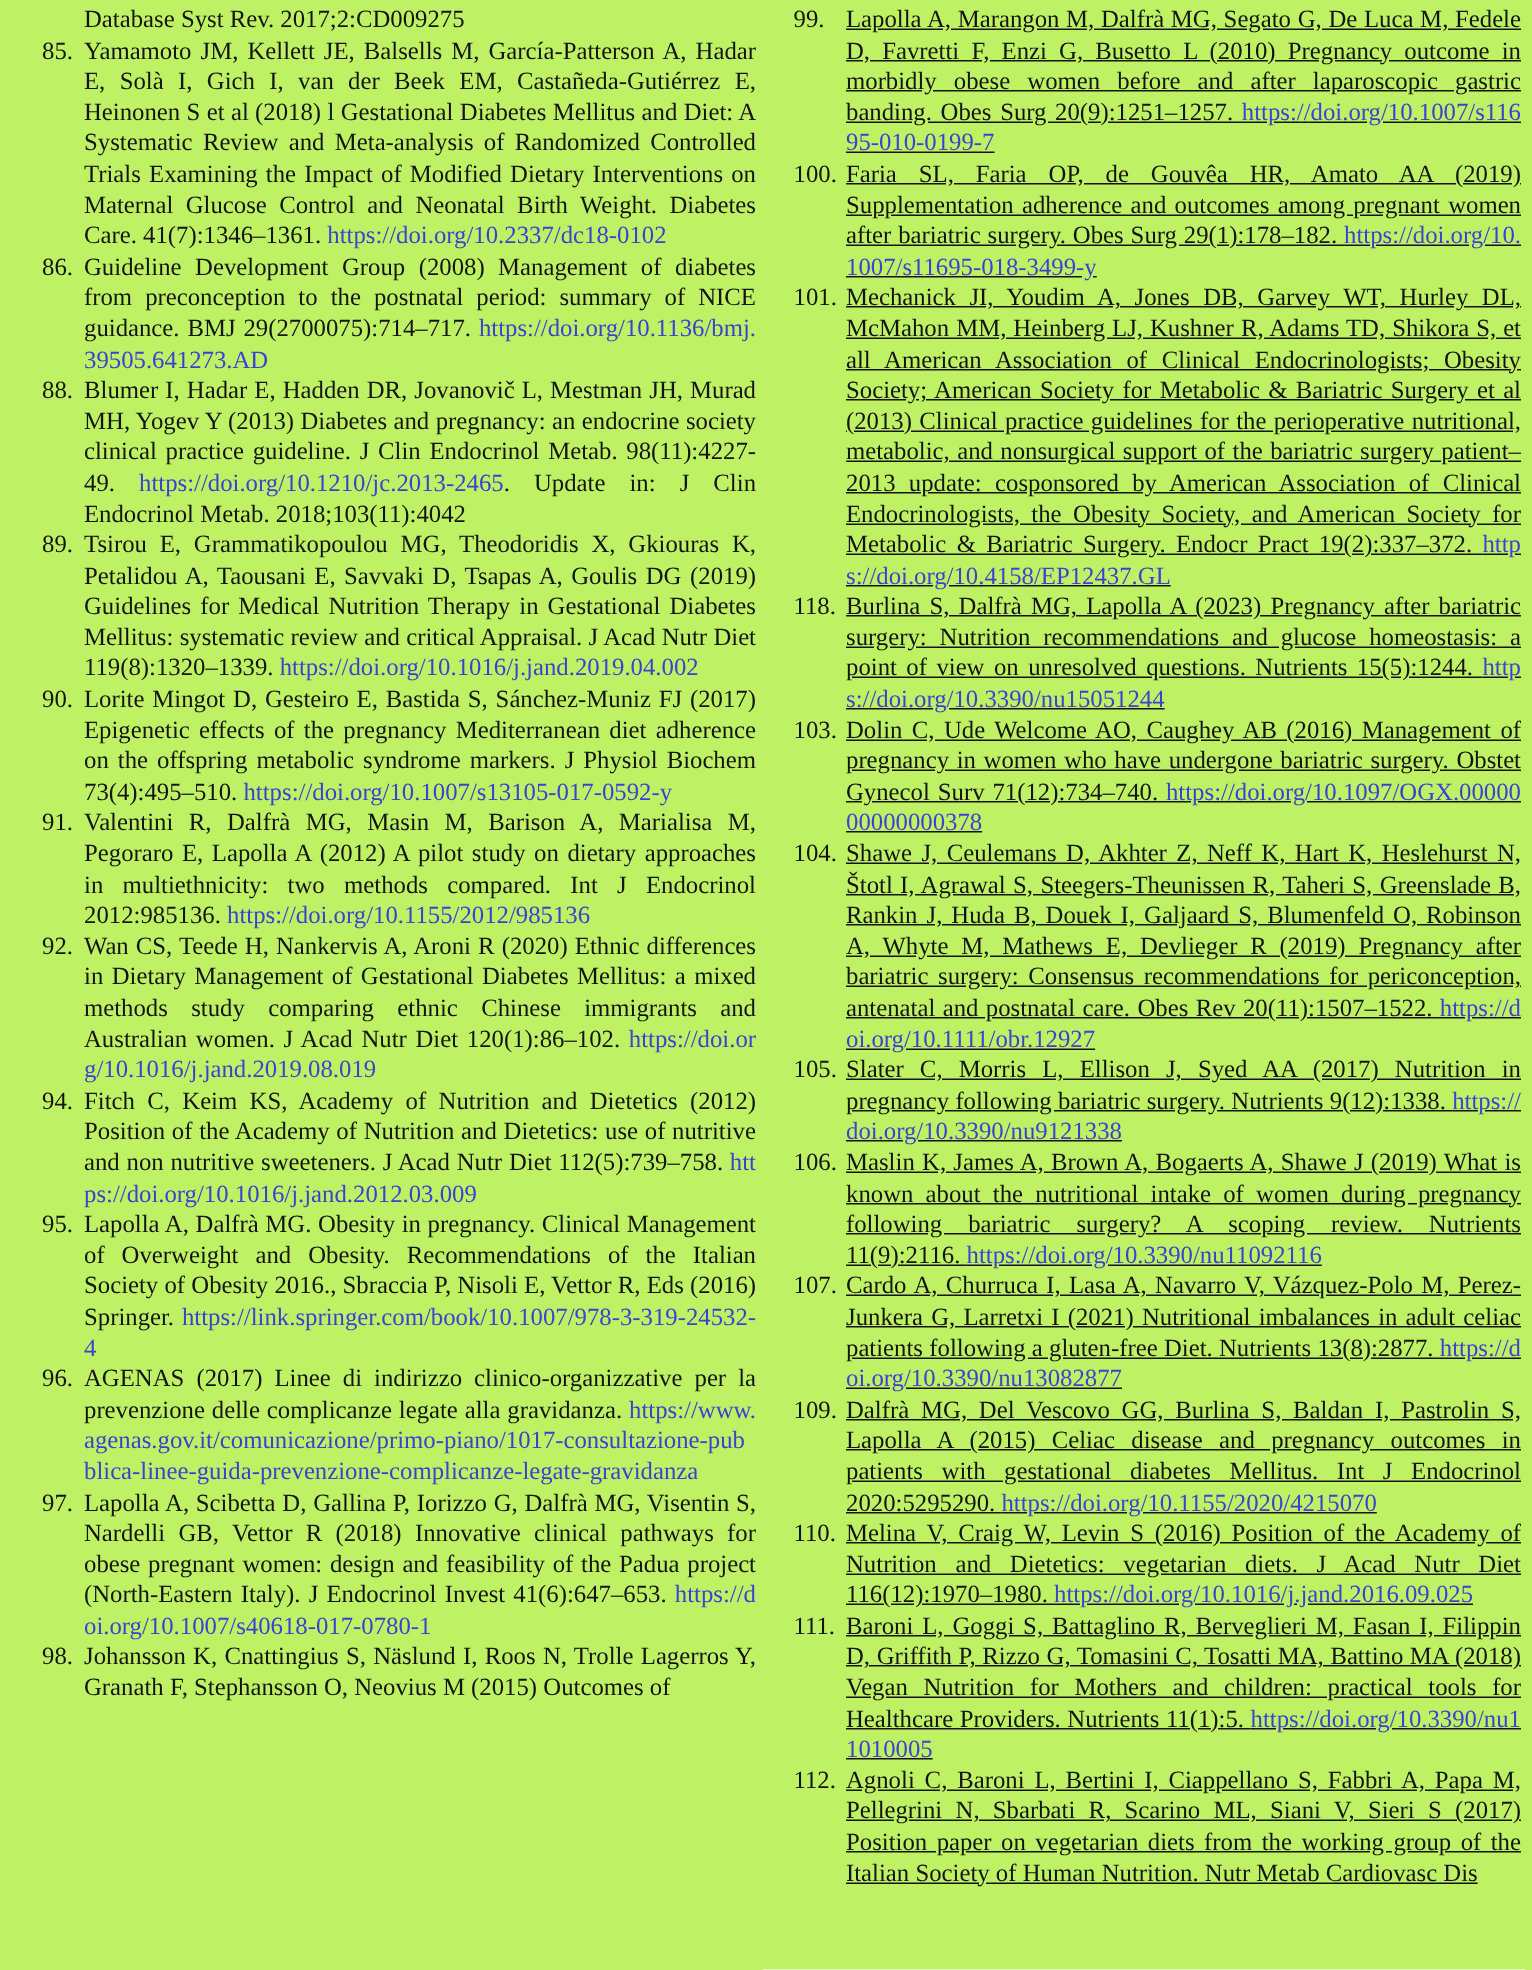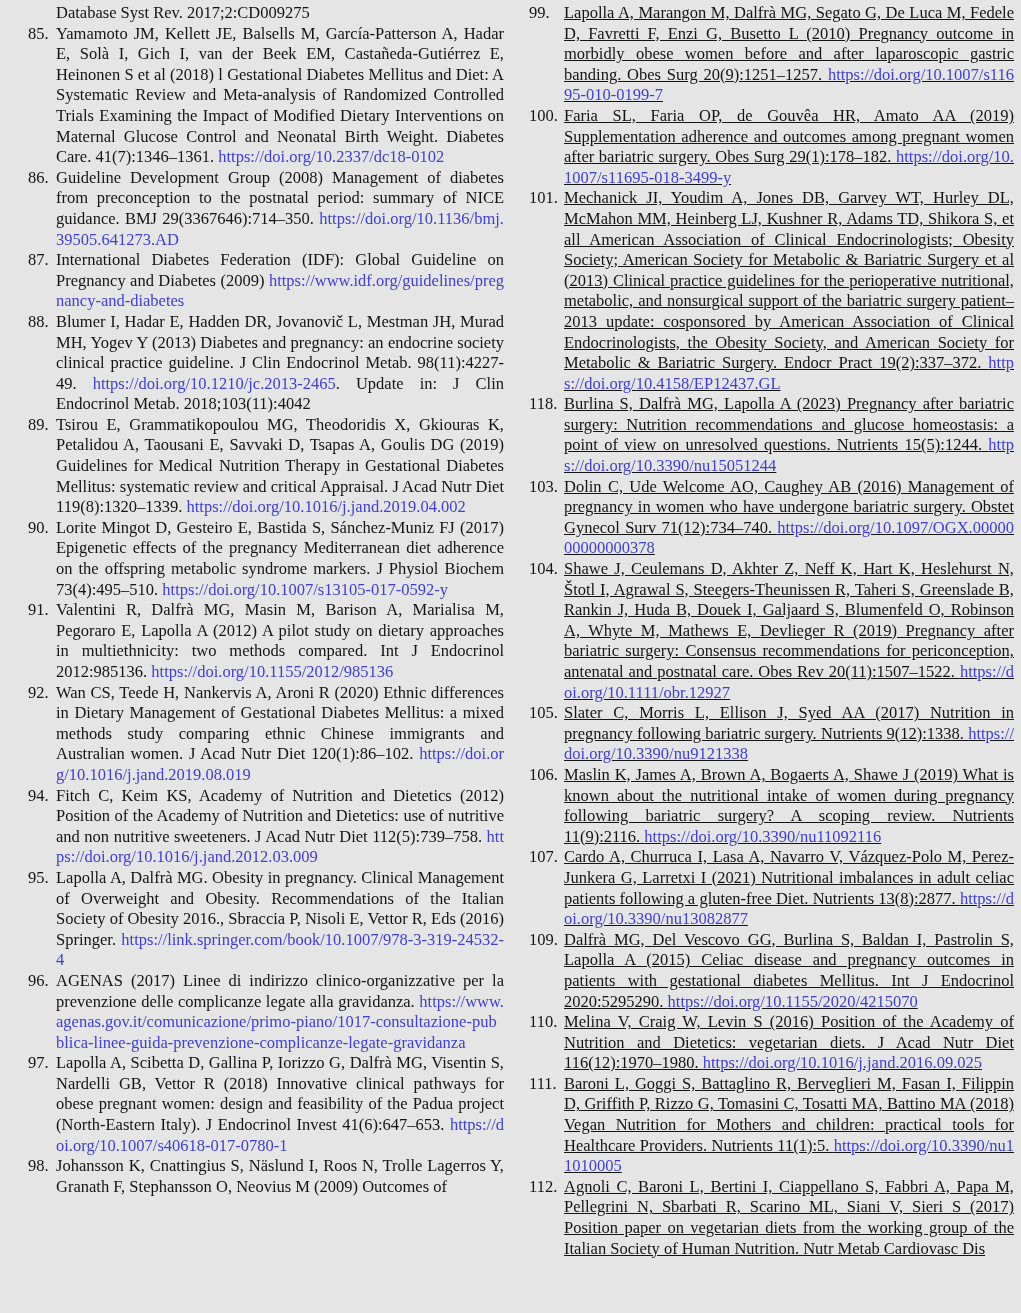--- a/index.html
+++ b/index.html
@@ -1,21 +1,21 @@
 <!DOCTYPE html>
 <html lang="en"><head>
 <meta charset="utf-8">
 <style>
   html, body { margin: 0; padding: 0; background: #ffffff; }
   .page {
     position: relative;
     width: 1021px;
     height: 1313px;
     overflow: hidden;
-    background: #e5e5e5;
+    background: #bef264;
     font-family: "Liberation Serif", serif;
     font-size: 16.5px;
     line-height: 20.6px;
     color: #141414;
   }
   .col { position: absolute; top: 3px; }
   #col-left  { left: 28px;  width: 476px; }
   #col-right { left: 529px; width: 485px; }
   .ref { position: relative; padding-left: 28px; text-align: justify; }
   #col-right .ref { padding-left: 35px; text-decoration: underline; }
@@ -27,32 +27,31 @@
     cursor: pointer;
   }
 </style>
 </head>
 <body>
 
 <div class="page">
   <div class="col" id="col-left">
       <div class="ref cont"><span class="ref-text">Database Syst Rev. 2017;2:CD009275</span></div>
       <div class="ref"><span class="ref-num">85.</span><span class="ref-text">Yamamoto JM, Kellett JE, Balsells M, García-Patterson A, Hadar E, Solà I, Gich I, van der Beek EM, Castañeda-Gutiérrez E, Heinonen S et al (2018) l Gestational Diabetes Mellitus and Diet: A Systematic Review and Meta-analysis of Randomized Controlled Trials Examining the Impact of Modified Dietary Interventions on Maternal Glucose Control and Neonatal Birth Weight. Diabetes Care. 41(7):1346–1361. </span><span class="doi-link">https://doi.org/10.2337/dc18-0102</span></div>
-      <div class="ref"><span class="ref-num">86.</span><span class="ref-text">Guideline Development Group (2008) Management of diabetes from preconception to the postnatal period: summary of NICE guidance. BMJ 29(3367646):714–350. </span><span class="doi-link">https://doi.org/10.1136/bmj.39505.641273.AD</span></div>
-      <div class="ref"><span class="ref-num">87.</span><span class="ref-text">International Diabetes Federation (IDF): Global Guideline on Pregnancy and Diabetes (2009) </span><span class="doi-link">https://www.idf.org/guidelines/pregnancy-and-diabetes</span></div>
+      <div class="ref"><span class="ref-num">86.</span><span class="ref-text">Guideline Development Group (2008) Management of diabetes from preconception to the postnatal period: summary of NICE guidance. BMJ 29(2700075):714–717. </span><span class="doi-link">https://doi.org/10.1136/bmj.39505.641273.AD</span></div>
       <div class="ref"><span class="ref-num">88.</span><span class="ref-text">Blumer I, Hadar E, Hadden DR, Jovanovič L, Mestman JH, Murad MH, Yogev Y (2013) Diabetes and pregnancy: an endocrine society clinical practice guideline. J Clin Endocrinol Metab. 98(11):4227-49. </span><span class="doi-link">https://doi.org/10.1210/jc.2013-2465</span><span class="ref-text">. Update in: J Clin Endocrinol Metab. 2018;103(11):4042</span></div>
       <div class="ref"><span class="ref-num">89.</span><span class="ref-text">Tsirou E, Grammatikopoulou MG, Theodoridis X, Gkiouras K, Petalidou A, Taousani E, Savvaki D, Tsapas A, Goulis DG (2019) Guidelines for Medical Nutrition Therapy in Gestational Diabetes Mellitus: systematic review and critical Appraisal. J Acad Nutr Diet 119(8):1320–1339. </span><span class="doi-link">https://doi.org/10.1016/j.jand.2019.04.002</span></div>
       <div class="ref"><span class="ref-num">90.</span><span class="ref-text">Lorite Mingot D, Gesteiro E, Bastida S, Sánchez-Muniz FJ (2017) Epigenetic effects of the pregnancy Mediterranean diet adherence on the offspring metabolic syndrome markers. J Physiol Biochem 73(4):495–510. </span><span class="doi-link">https://doi.org/10.1007/s13105-017-0592-y</span></div>
       <div class="ref"><span class="ref-num">91.</span><span class="ref-text">Valentini R, Dalfrà MG, Masin M, Barison A, Marialisa M, Pegoraro E, Lapolla A (2012) A pilot study on dietary approaches in multiethnicity: two methods compared. Int J Endocrinol 2012:985136. </span><span class="doi-link">https://doi.org/10.1155/2012/985136</span></div>
       <div class="ref"><span class="ref-num">92.</span><span class="ref-text">Wan CS, Teede H, Nankervis A, Aroni R (2020) Ethnic differences in Dietary Management of Gestational Diabetes Mellitus: a mixed methods study comparing ethnic Chinese immigrants and Australian women. J Acad Nutr Diet 120(1):86–102. </span><span class="doi-link">https://doi.org/10.1016/j.jand.2019.08.019</span></div>
       <div class="ref"><span class="ref-num">94.</span><span class="ref-text">Fitch C, Keim KS, Academy of Nutrition and Dietetics (2012) Position of the Academy of Nutrition and Dietetics: use of nutritive and non nutritive sweeteners. J Acad Nutr Diet 112(5):739–758. </span><span class="doi-link">https://doi.org/10.1016/j.jand.2012.03.009</span></div>
       <div class="ref"><span class="ref-num">95.</span><span class="ref-text">Lapolla A, Dalfrà MG. Obesity in pregnancy. Clinical Management of Overweight and Obesity. Recommendations of the Italian Society of Obesity 2016., Sbraccia P, Nisoli E, Vettor R, Eds (2016) Springer. </span><span class="doi-link">https://link.springer.com/book/10.1007/978-3-319-24532-4</span></div>
       <div class="ref"><span class="ref-num">96.</span><span class="ref-text">AGENAS (2017) Linee di indirizzo clinico-organizzative per la prevenzione delle complicanze legate alla gravidanza. </span><span class="doi-link">https://www.agenas.gov.it/comunicazione/primo-piano/1017-consultazione-pubblica-linee-guida-prevenzione-complicanze-legate-gravidanza</span></div>
       <div class="ref"><span class="ref-num">97.</span><span class="ref-text">Lapolla A, Scibetta D, Gallina P, Iorizzo G, Dalfrà MG, Visentin S, Nardelli GB, Vettor R (2018) Innovative clinical pathways for obese pregnant women: design and feasibility of the Padua project (North-Eastern Italy). J Endocrinol Invest 41(6):647–653. </span><span class="doi-link">https://doi.org/10.1007/s40618-017-0780-1</span></div>
-      <div class="ref"><span class="ref-num">98.</span><span class="ref-text">Johansson K, Cnattingius S, Näslund I, Roos N, Trolle Lagerros Y, Granath F, Stephansson O, Neovius M (2009) Outcomes of</span></div>
+      <div class="ref"><span class="ref-num">98.</span><span class="ref-text">Johansson K, Cnattingius S, Näslund I, Roos N, Trolle Lagerros Y, Granath F, Stephansson O, Neovius M (2015) Outcomes of</span></div>
     </div>
   <div class="col" id="col-right">
       <div class="ref"><span class="ref-num">99.</span><span class="ref-text">Lapolla A, Marangon M, Dalfrà MG, Segato G, De Luca M, Fedele D, Favretti F, Enzi G, Busetto L (2010) Pregnancy outcome in morbidly obese women before and after laparoscopic gastric banding. Obes Surg 20(9):1251–1257. </span><span class="doi-link">https://doi.org/10.1007/s11695-010-0199-7</span></div>
       <div class="ref"><span class="ref-num">100.</span><span class="ref-text">Faria SL, Faria OP, de Gouvêa HR, Amato AA (2019) Supplementation adherence and outcomes among pregnant women after bariatric surgery. Obes Surg 29(1):178–182. </span><span class="doi-link">https://doi.org/10.1007/s11695-018-3499-y</span></div>
       <div class="ref"><span class="ref-num">101.</span><span class="ref-text">Mechanick JI, Youdim A, Jones DB, Garvey WT, Hurley DL, McMahon MM, Heinberg LJ, Kushner R, Adams TD, Shikora S, et all American Association of Clinical Endocrinologists; Obesity Society; American Society for Metabolic &amp; Bariatric Surgery et al (2013) Clinical practice guidelines for the perioperative nutritional, metabolic, and nonsurgical support of the bariatric surgery patient–2013 update: cosponsored by American Association of Clinical Endocrinologists, the Obesity Society, and American Society for Metabolic &amp; Bariatric Surgery. Endocr Pract 19(2):337–372. </span><span class="doi-link">https://doi.org/10.4158/EP12437.GL</span></div>
       <div class="ref"><span class="ref-num">118.</span><span class="ref-text">Burlina S, Dalfrà MG, Lapolla A (2023) Pregnancy after bariatric surgery: Nutrition recommendations and glucose homeostasis: a point of view on unresolved questions. Nutrients 15(5):1244. </span><span class="doi-link">https://doi.org/10.3390/nu15051244</span></div>
       <div class="ref"><span class="ref-num">103.</span><span class="ref-text">Dolin C, Ude Welcome AO, Caughey AB (2016) Management of pregnancy in women who have undergone bariatric surgery. Obstet Gynecol Surv 71(12):734–740. </span><span class="doi-link">https://doi.org/10.1097/OGX.0000000000000378</span></div>
       <div class="ref"><span class="ref-num">104.</span><span class="ref-text">Shawe J, Ceulemans D, Akhter Z, Neff K, Hart K, Heslehurst N, Štotl I, Agrawal S, Steegers-Theunissen R, Taheri S, Greenslade B, Rankin J, Huda B, Douek I, Galjaard S, Blumenfeld O, Robinson A, Whyte M, Mathews E, Devlieger R (2019) Pregnancy after bariatric surgery: Consensus recommendations for periconception, antenatal and postnatal care. Obes Rev 20(11):1507–1522. </span><span class="doi-link">https://doi.org/10.1111/obr.12927</span></div>
       <div class="ref"><span class="ref-num">105.</span><span class="ref-text">Slater C, Morris L, Ellison J, Syed AA (2017) Nutrition in pregnancy following bariatric surgery. Nutrients 9(12):1338. </span><span class="doi-link">https://doi.org/10.3390/nu9121338</span></div>
       <div class="ref"><span class="ref-num">106.</span><span class="ref-text">Maslin K, James A, Brown A, Bogaerts A, Shawe J (2019) What is known about the nutritional intake of women during pregnancy following bariatric surgery? A scoping review. Nutrients 11(9):2116. </span><span class="doi-link">https://doi.org/10.3390/nu11092116</span></div>

